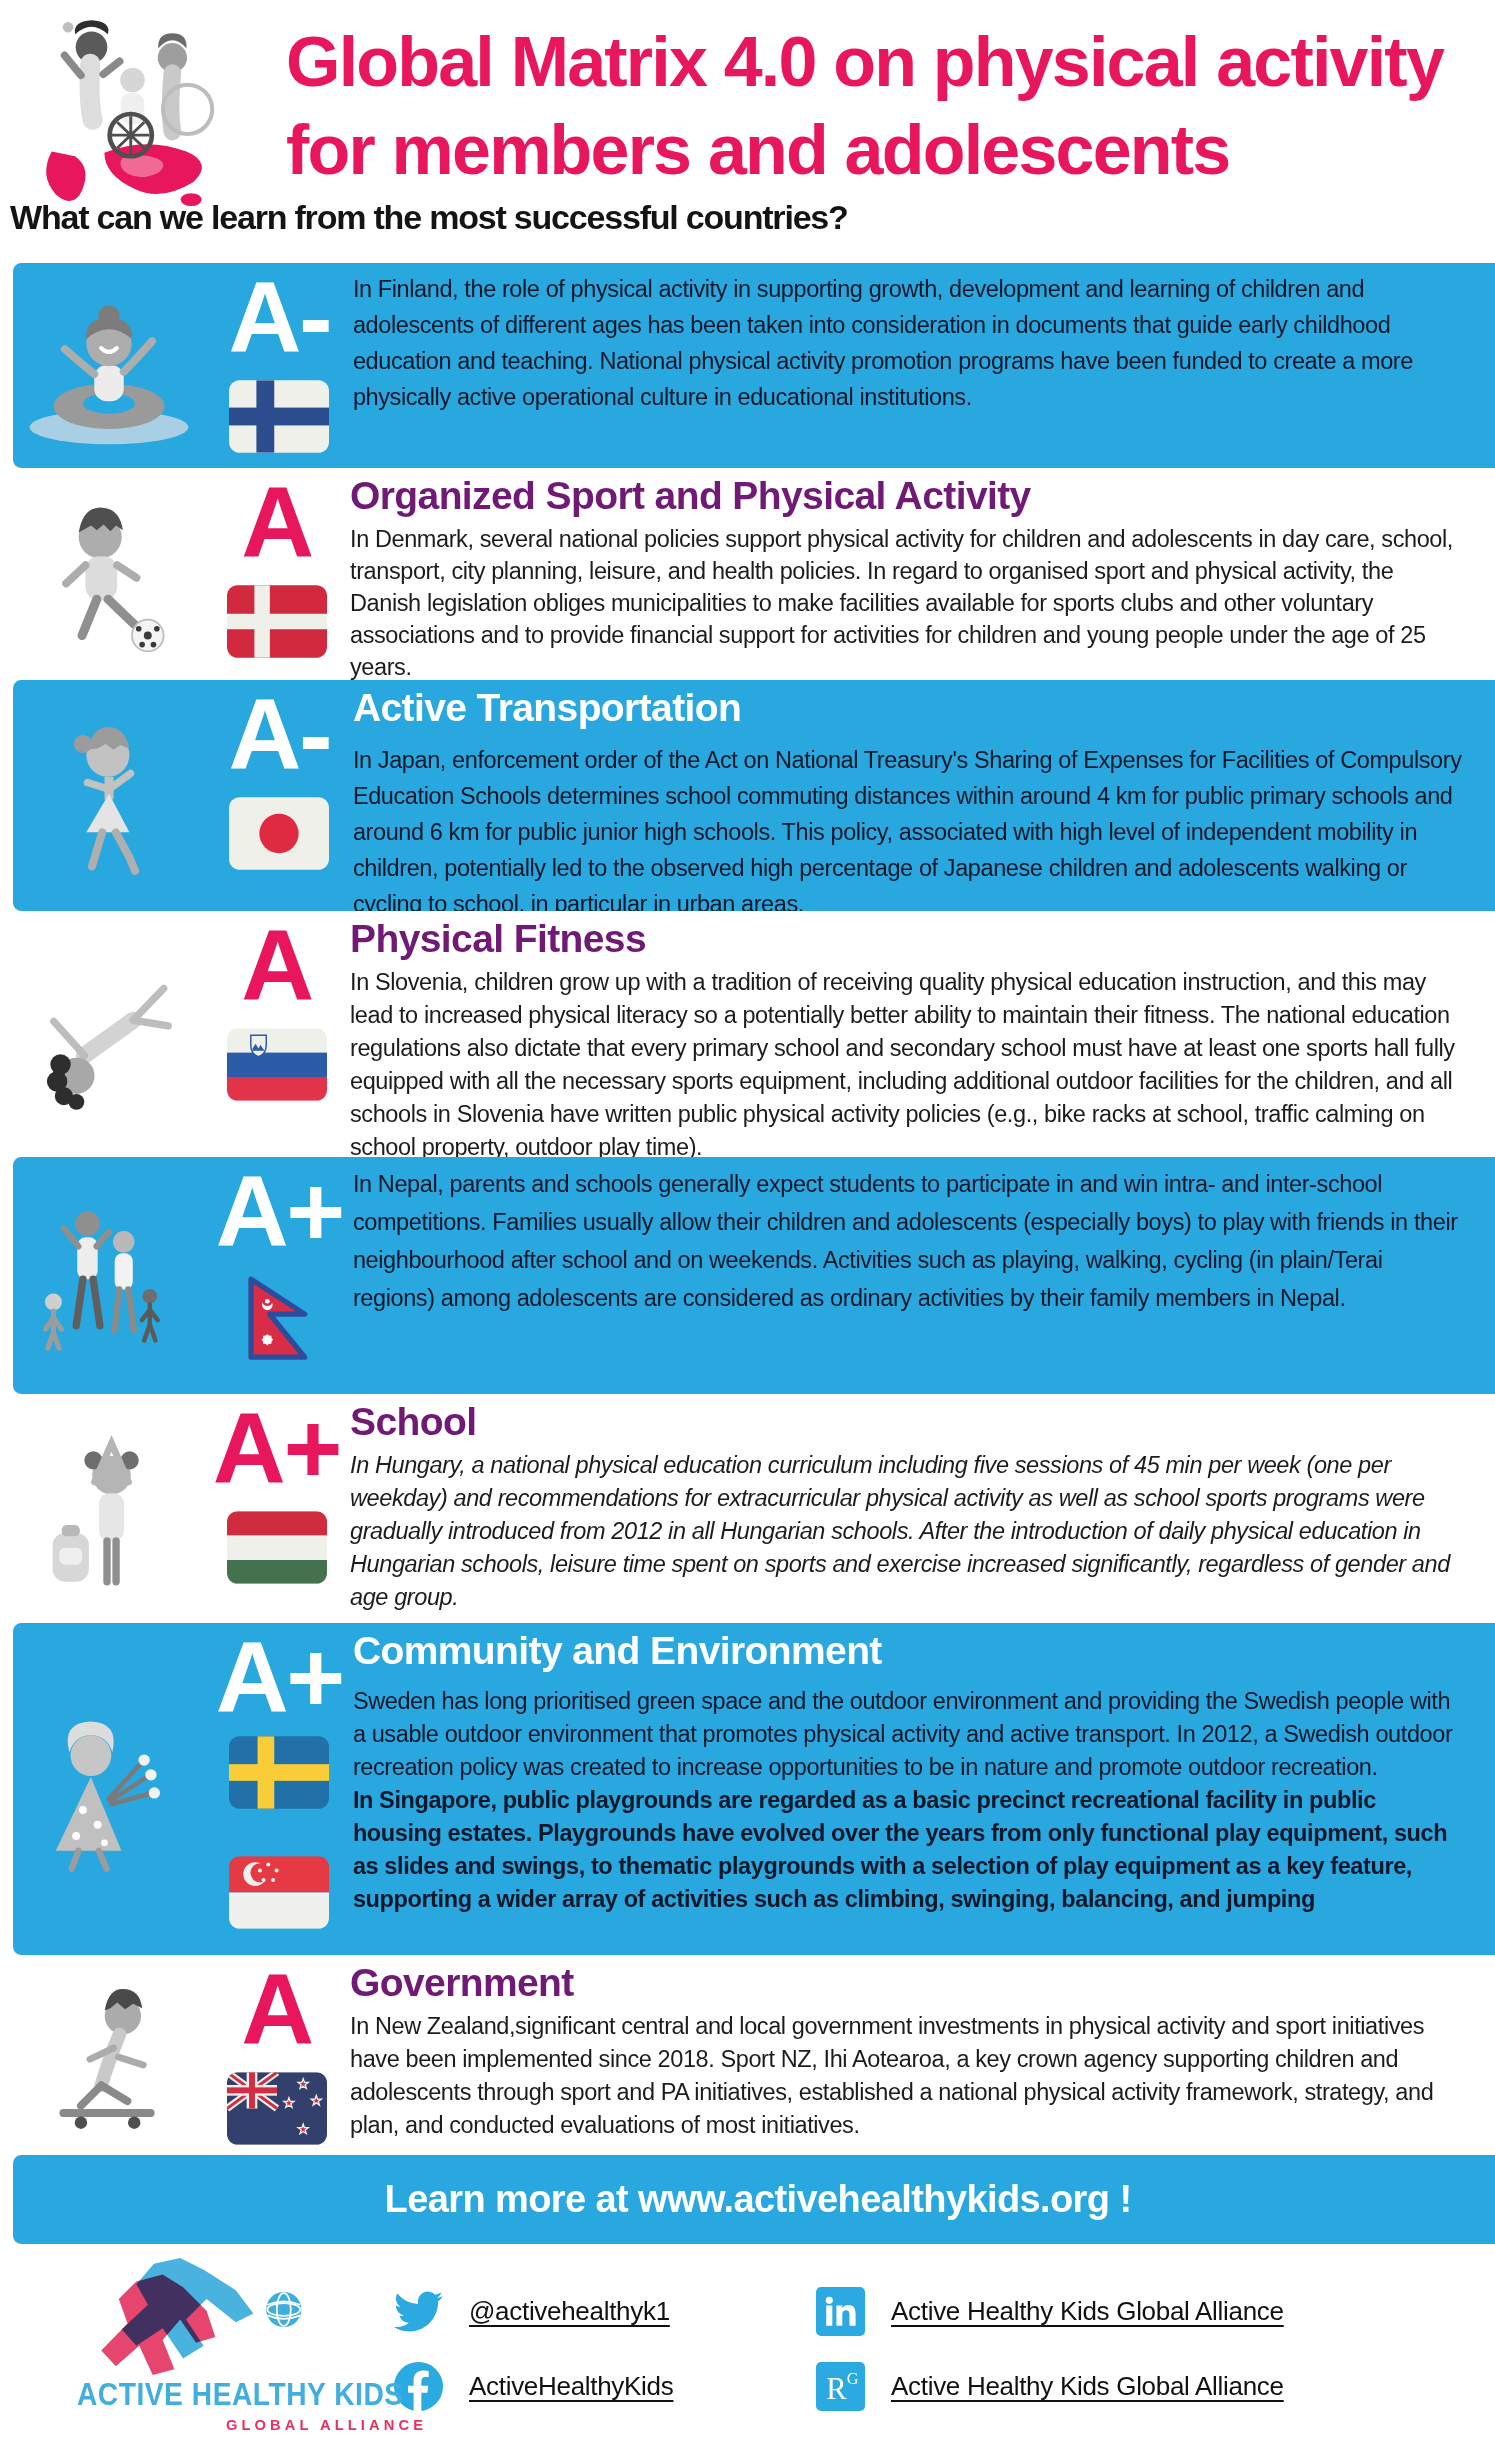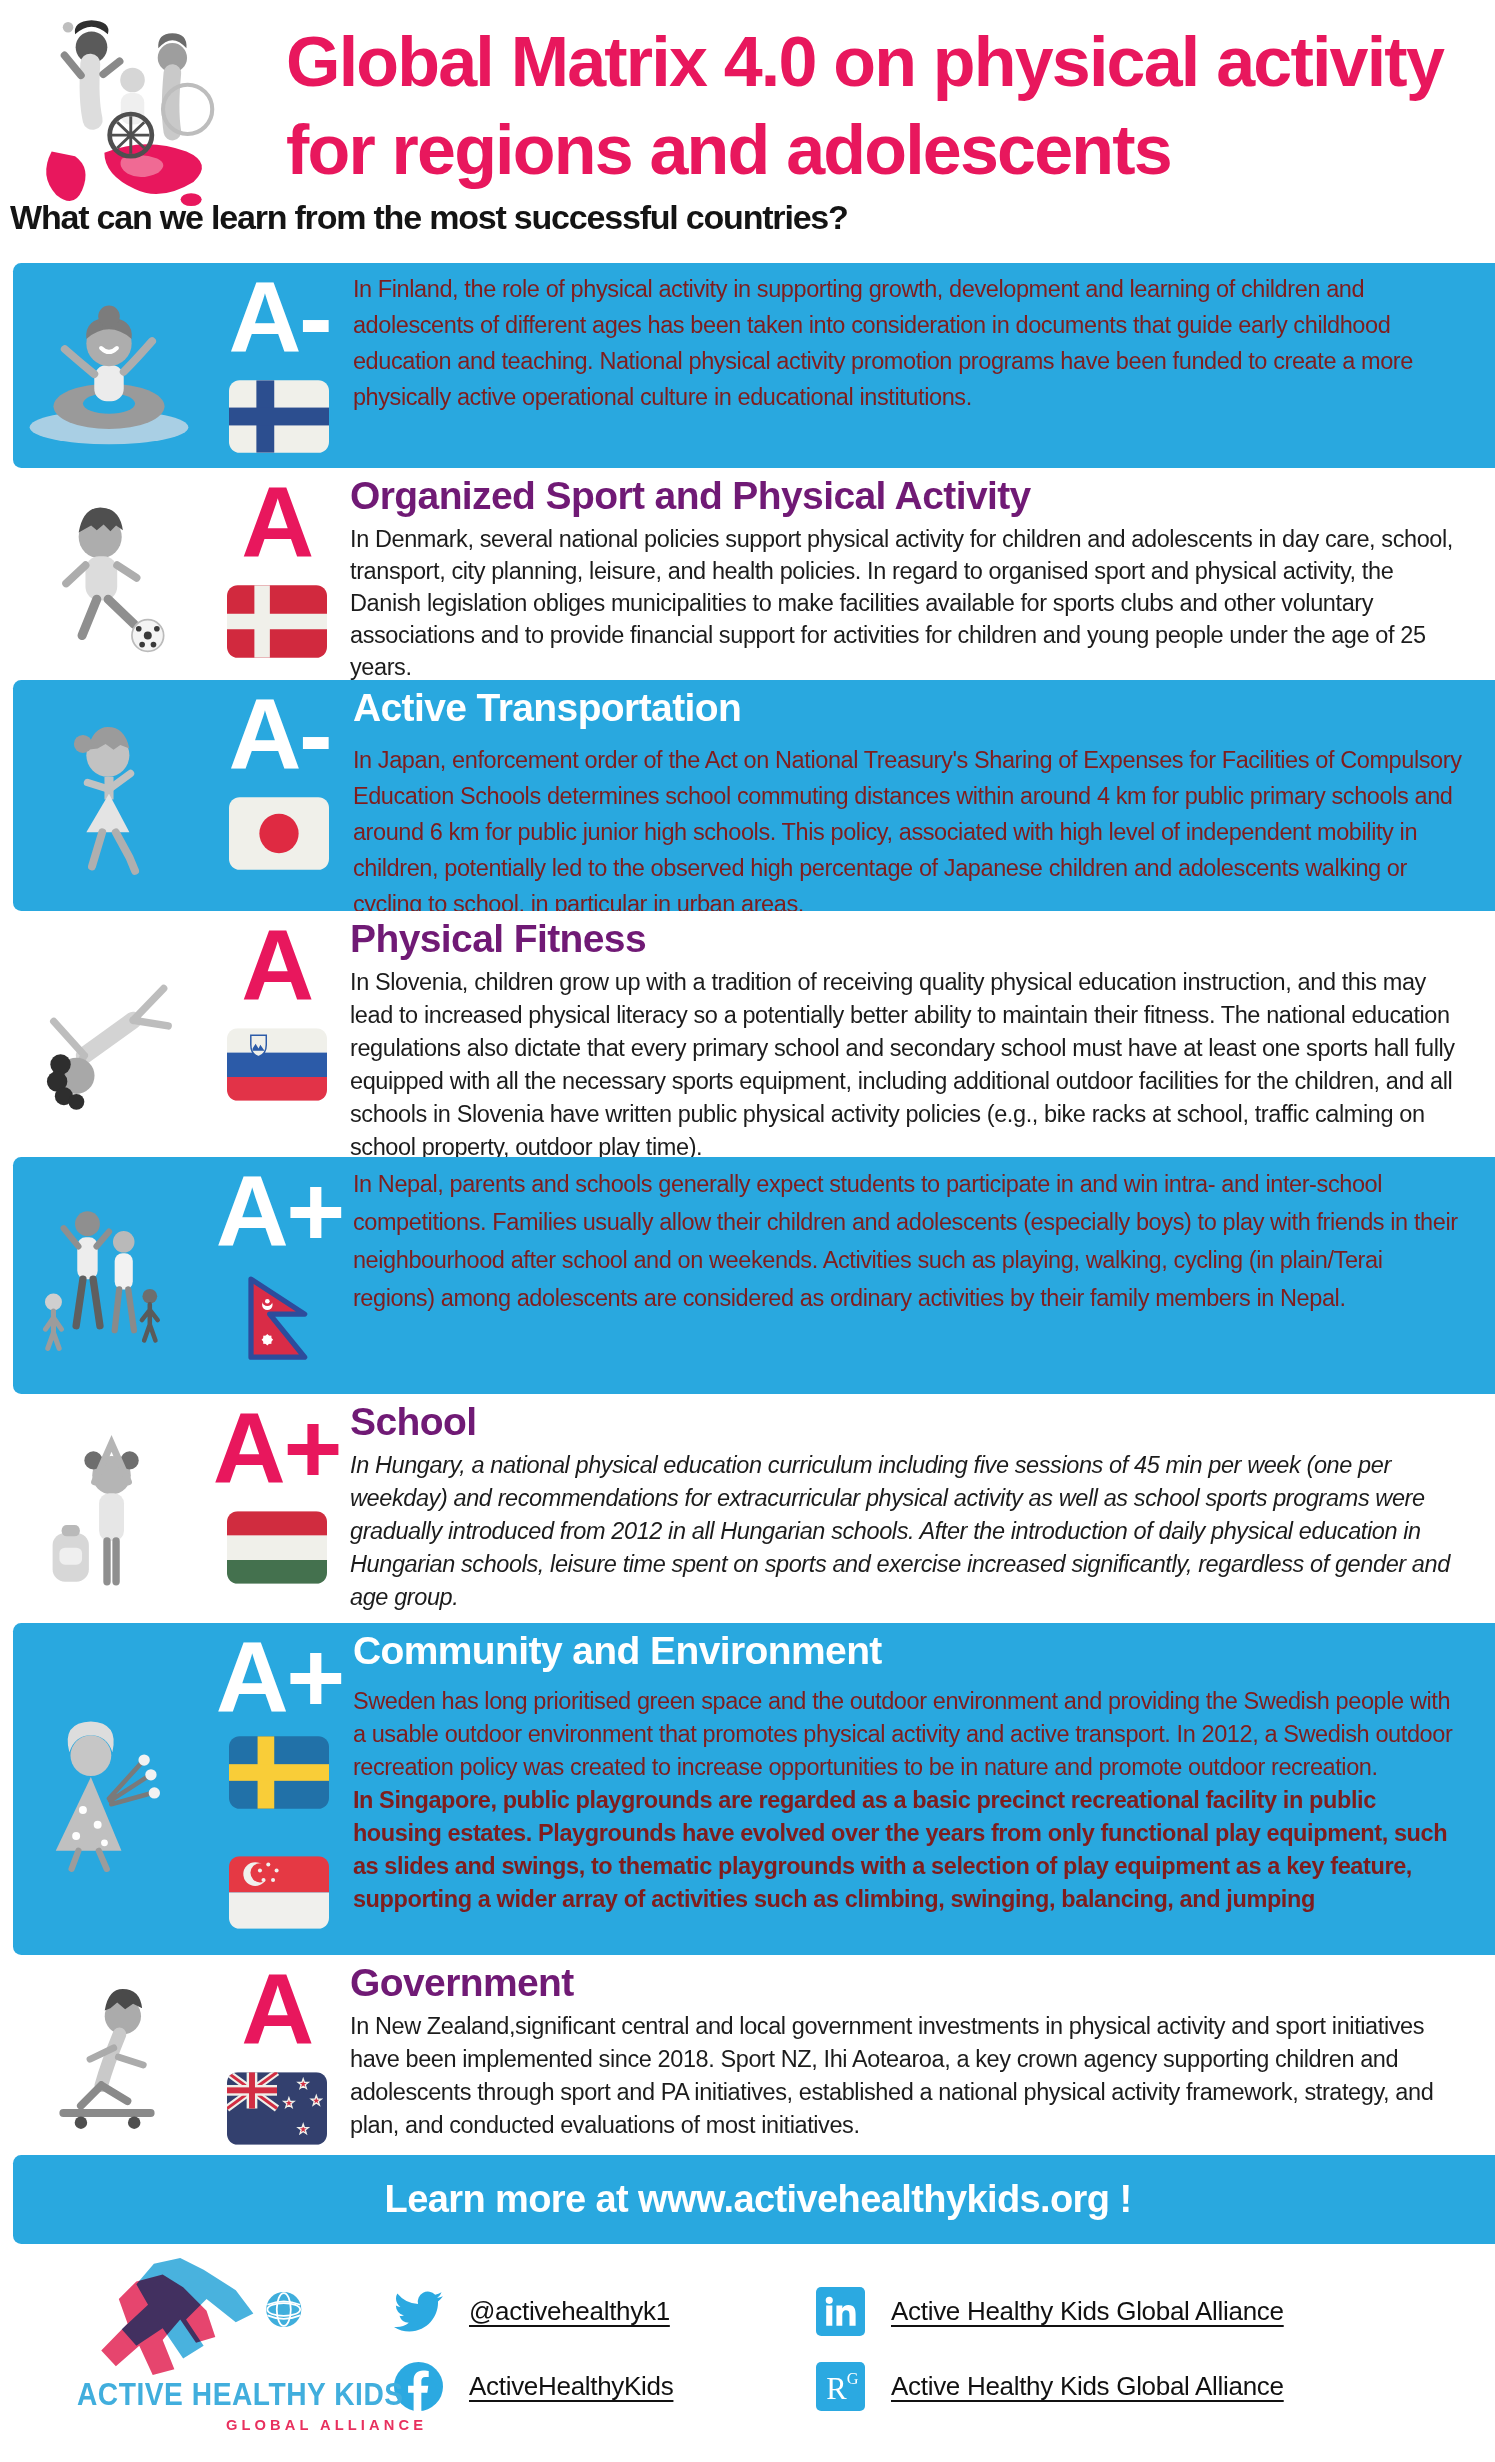--- a/index.html
+++ b/index.html
@@ -32,21 +32,21 @@
   .flag{width:100px;height:73px;flex:0 0 auto;}
   .flag.tall{height:100px;width:70px;}
   .s7 .gradecol{gap:11.7px;}
   .s7 .flag.second{margin-top:36px;}
 
   .content{flex:1;padding-right:36px;}
   .content h2{margin:0;font-size:39px;font-weight:700;line-height:1.05;letter-spacing:-0.6px;}
   .band.blue .content h2{color:#fff;margin-bottom:13px;}
   .band.white .content h2{color:#701a75;margin-bottom:5.9px;}
   .content p{margin:0;font-size:23.5px;letter-spacing:-0.4px;}
-  .band.blue .content p{color:#7f1d1d;}
+  .band.blue .content p{color:#0f172a;}
   .band.white .content p{color:#1C1C1C;}
   .s1 p{line-height:36px;} .s2 p{line-height:32px;} .s3 p{line-height:36px;}
   .s4 p{line-height:33px;} .s5 p{line-height:38px;} .s6 p{line-height:33px;margin-top:5.9px;font-style:italic;}
   .s7 p{line-height:33px;} .s7 p + p{margin-top:0;font-weight:bold;}
   .s8 p{line-height:33px;}
 
   
   .banner{height:89px;margin:0 2.9px;background:#29A8DF;border-radius:8.2px;
           display:flex;align-items:center;justify-content:center;}
   .banner span{color:#fff;font-size:38px;font-weight:700;letter-spacing:-0.6px;}
@@ -92,21 +92,21 @@
       <circle cx="165" cy="222" r="36" fill="none" stroke="#4F4F4F" stroke-width="8"></circle>
       <path d="M165,190 L165,254 M133,222 L197,222 M142,200 L188,244 M188,200 L142,244" stroke="#4F4F4F" stroke-width="5"></path>
 
       <circle cx="236" cy="90" r="25" fill="#9E9E9E"></circle>
       <path d="M212,74 q24,-28 48,0 q2,-26 -24,-26 q-26,0 -24,26z" fill="#6B6B6B"></path>
       <path d="M236,116 q-6,62 0,100" stroke="#C9C9C9" stroke-width="30" stroke-linecap="round" fill="none"></path>
       <circle cx="262" cy="178" r="42" fill="none" stroke="#BDBDBD" stroke-width="7"></circle>
     </svg>
     <div class="title-wrap">
       <div class="title-line">Global Matrix 4.0 on physical activity</div>
-      <div class="title-line">for regions and adolescents</div>
+      <div class="title-line">for members and adolescents</div>
     </div>
     <div class="subtitle">What can we learn from the most successful countries?</div>
   </div>
 
   <div class="band blue s1">
     <div class="illu">
       <svg viewBox="0 0 300 300">
         <ellipse cx="150" cy="252" rx="140" ry="30" fill="#A9CFE4"></ellipse>
         <ellipse cx="150" cy="215" rx="98" ry="40" fill="#9A9A9A"></ellipse>
         <ellipse cx="150" cy="210" rx="46" ry="18" fill="#29A8DF"></ellipse>

